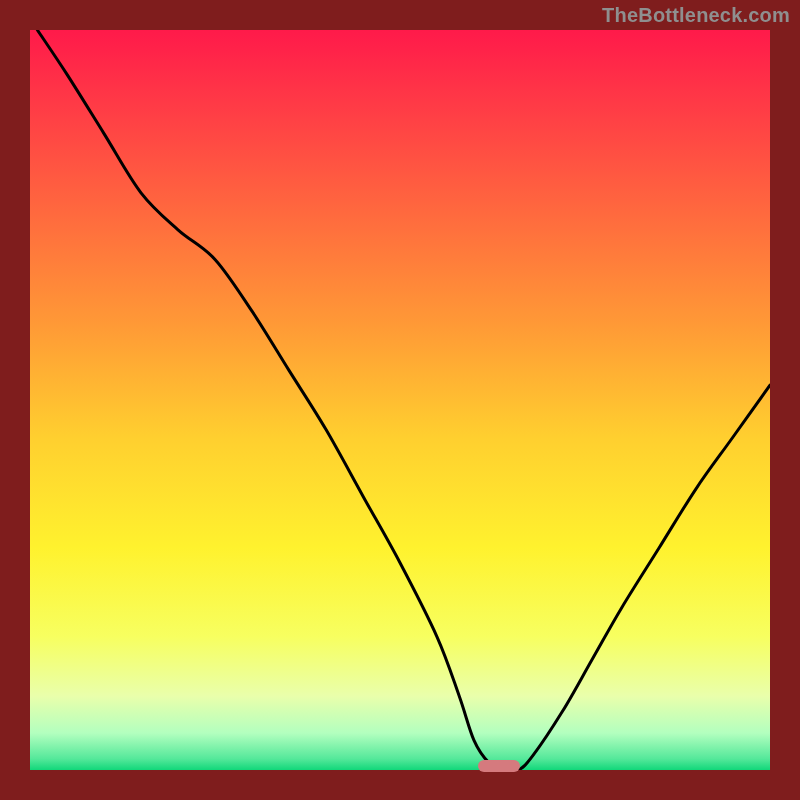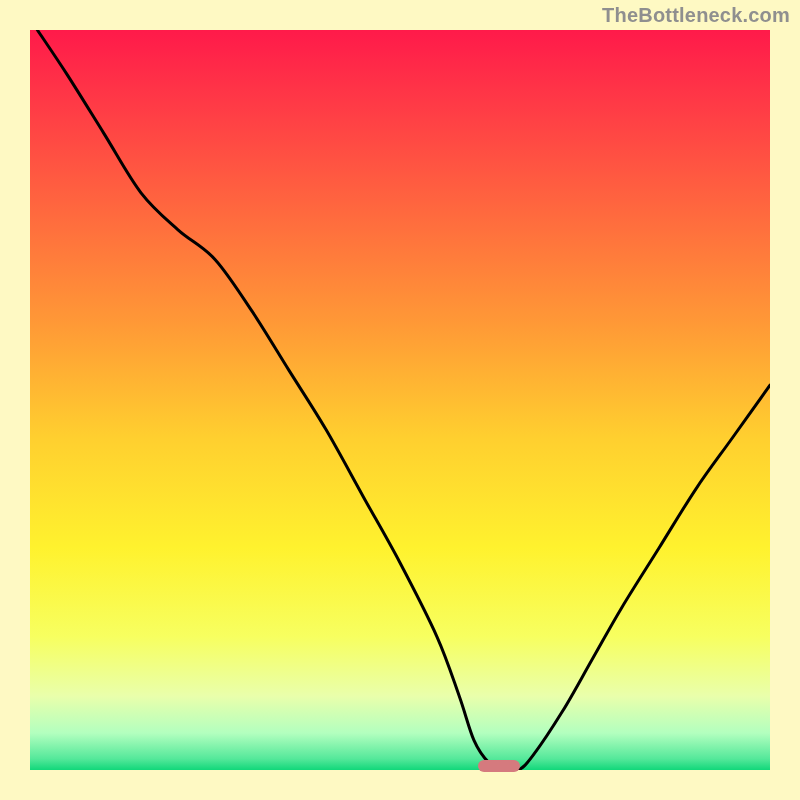--- a/index.html
+++ b/index.html
@@ -8,21 +8,21 @@
     width: 800px;
     height: 800px;
     background: #000;
     overflow: hidden;
     font-family: Arial, Helvetica, sans-serif;
   }
   .frame {
     position: relative;
     width: 800px;
     height: 800px;
-    background: #fef9c3;
+    background: #7f1d1d;
   }
   .attribution {
     position: absolute;
     top: 4px;
     right: 10px;
     color: #8f8f8f;
     font-size: 20px;
     font-weight: 600;
     letter-spacing: 0.2px;
     z-index: 10;

